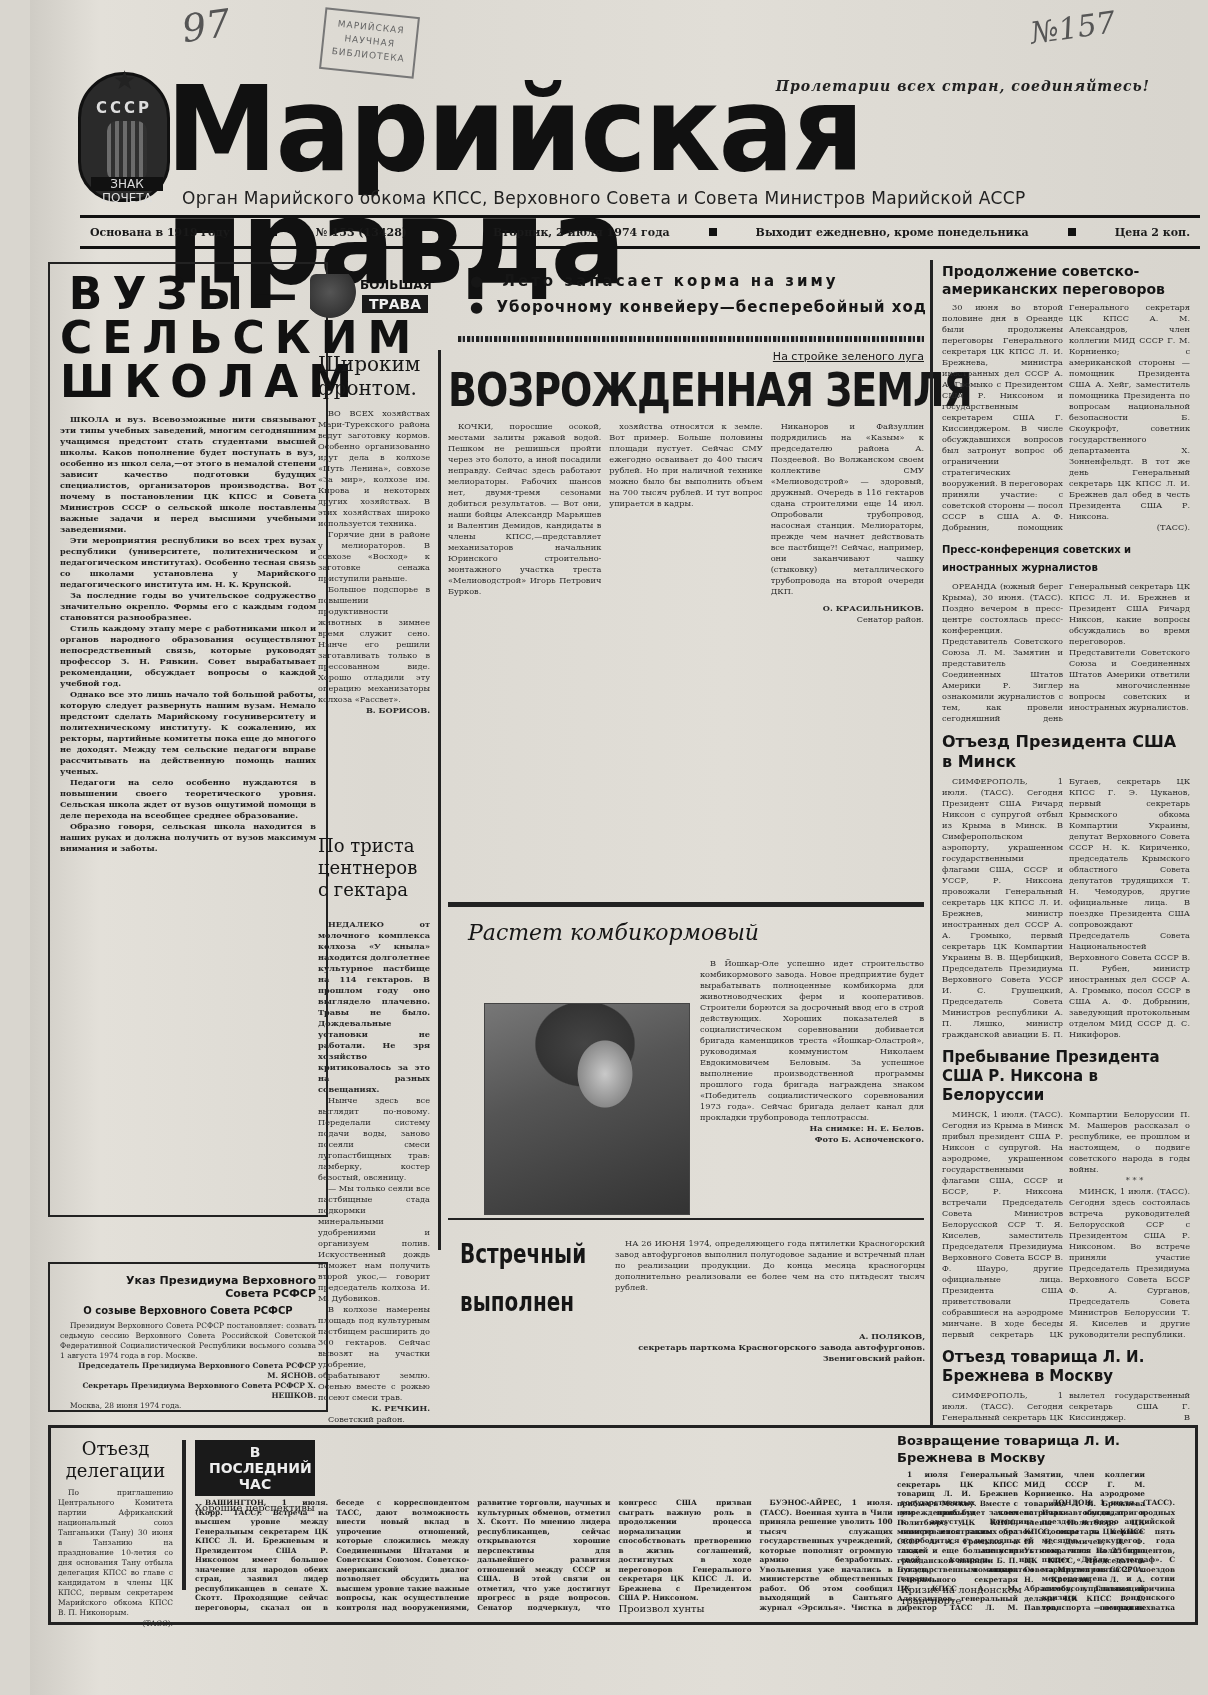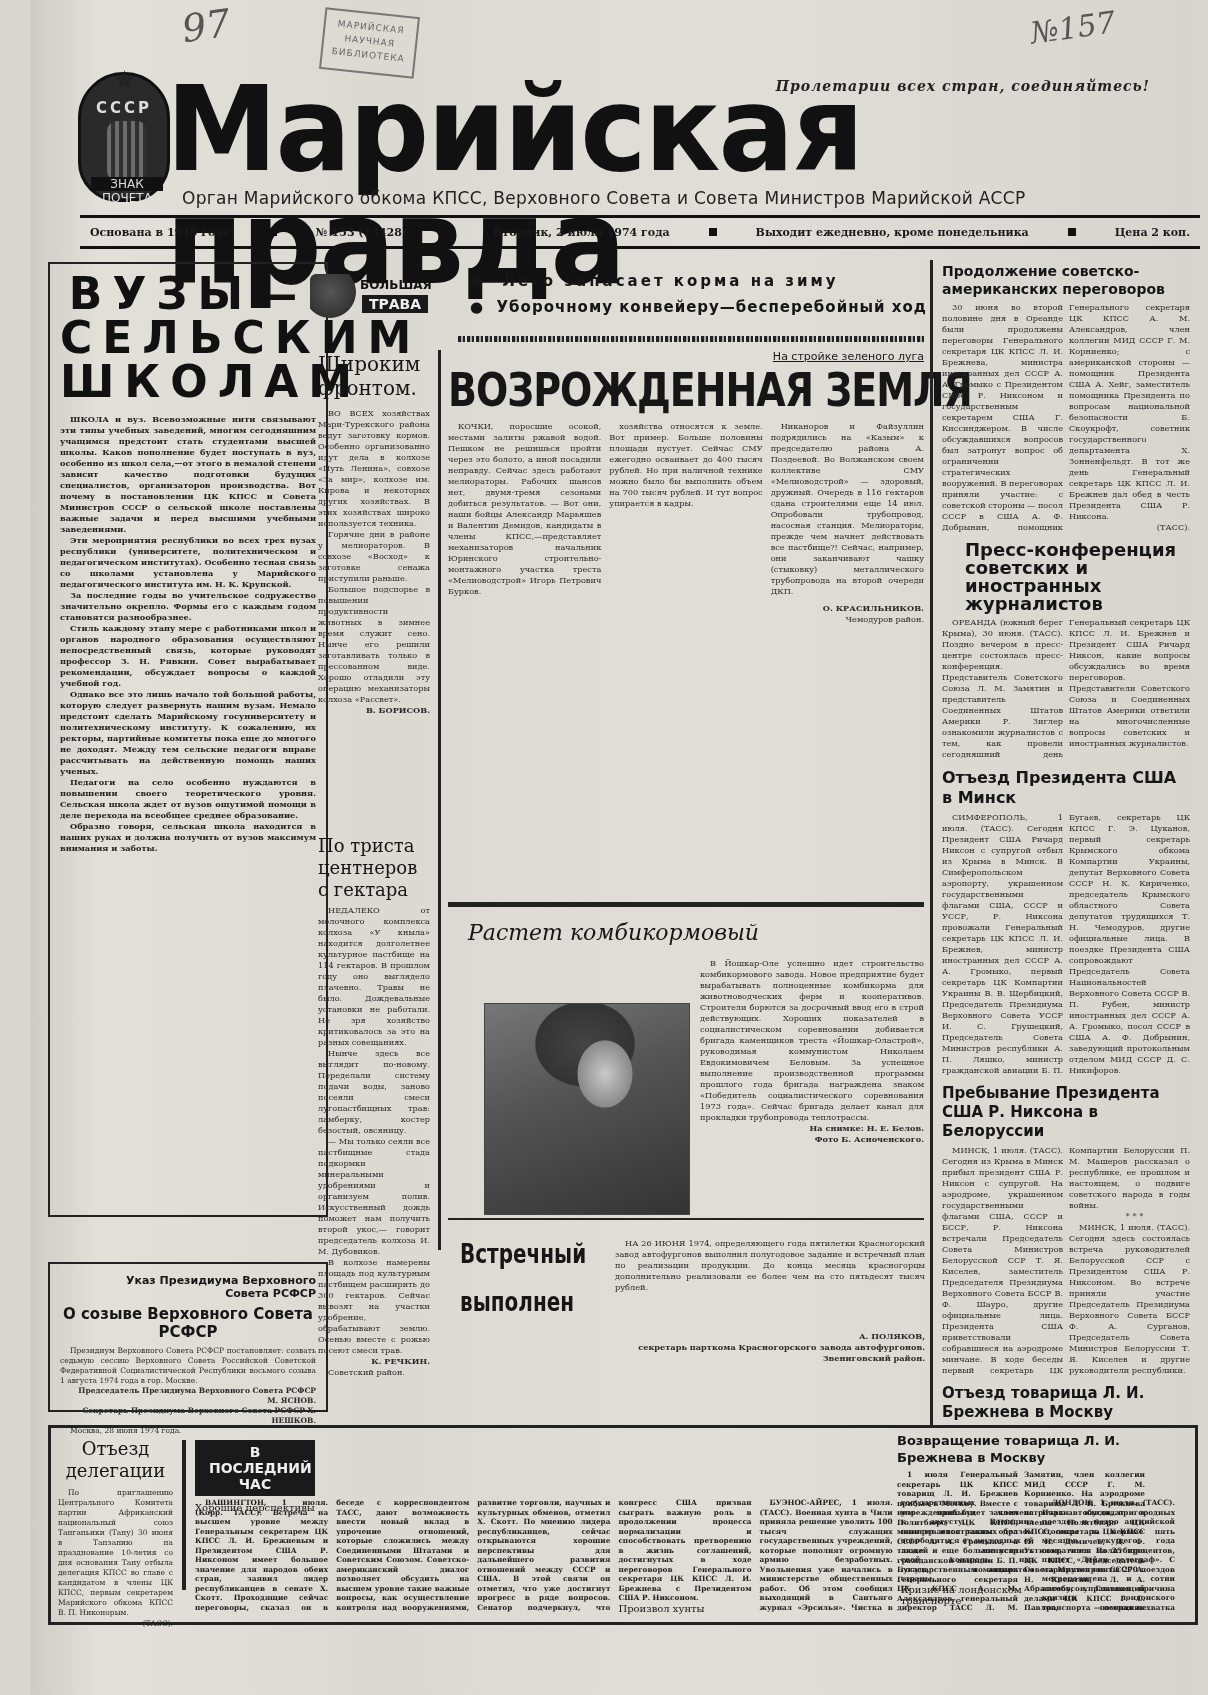--- a/index.html
+++ b/index.html
@@ -130,21 +130,21 @@
       <p class="col-text bold">Стиль каждому этапу мере с работниками школ и органов народного образования осуществляют непосредственный связь, которые руководят профессор З. Н. Рявкин. Совет вырабатывает рекомендации, обсуждает вопросы о каждой учебной год.</p>
       <p class="col-text bold">Однако все это лишь начало той большой работы, которую следует развернуть нашим вузам. Немало предстоит сделать Марийскому госуниверситету и политехническому институту. К сожалению, их ректоры, партийные комитеты пока еще до многого не доходят. Между тем сельские педагоги вправе рассчитывать на действенную помощь наших ученых.</p>
       <p class="col-text bold">Педагоги на село особенно нуждаются в повышении своего теоретического уровня. Сельская школа ждет от вузов ощутимой помощи в деле перехода на всеобщее среднее образование.</p>
       <p class="col-text bold">Образно говоря, сельская школа находится в наших руках и должна получить от вузов максимум внимания и заботы.</p>
     </div>
   </div>
 
   <div class="box" style="left:18px;top:1262px;width:280px;height:150px;padding:10px;">
     <div class="h-sans" style="text-align:right;font-size:11px;">Указ Президиума Верховного</div>
     <div class="h-sans" style="text-align:right;font-size:11px;">Совета РСФСР</div>
-    <div class="h-sans" style="text-align:center;font-size:15px;margin:5px 0;">О созыве Верховного Совета РСФСР</div>
+    <div class="h-sans" style="text-align:center;font-size:10px;margin:5px 0;">О созыве Верховного Совета РСФСР</div>
     <p class="col-text" style="font-size:7.5px;line-height:10px;">Президиум Верховного Совета РСФСР постановляет: созвать седьмую сессию Верховного Совета Российской Советской Федеративной Социалистической Республики восьмого созыва 1 августа 1974 года в гор. Москве.</p>
     <p class="col-text" style="font-size:7.5px;line-height:10px;text-align:right;font-weight:bold;">Председатель Президиума Верховного Совета РСФСР М. ЯСНОВ.</p>
     <p class="col-text" style="font-size:7.5px;line-height:10px;text-align:right;font-weight:bold;">Секретарь Президиума Верховного Совета РСФСР Х. НЕШКОВ.</p>
     <p class="col-text" style="font-size:7.5px;line-height:10px;">Москва, 28 июня 1974 года.</p>
   </div>
 
   <div class="box" style="left:18px;top:1425px;width:1150px;height:200px;border-width:3px;"></div>
 
   <div style="position:absolute;left:28px;top:1438px;width:115px;">
     <div class="h-serif" style="font-size:18px;line-height:22px;text-align:center;">Отъезд делегации</div>
@@ -181,42 +181,42 @@
     <div class="h-serif" style="font-size:20px;line-height:24px;">Широким фронтом.</div>
     <p class="col-text" style="margin-top:8px;">ВО ВСЕХ хозяйствах Мари-Турекского района ведут заготовку кормов. Особенно организованно идут дела в колхозе «Путь Ленина», совхозе «За мир», колхозе им. Кирова и некоторых других хозяйствах. В этих хозяйствах широко используется техника.</p>
     <p class="col-text">Горячие дни в районе у мелиораторов. В совхозе «Восход» к заготовке сенажа приступили раньше.</p>
     <p class="col-text">Большое подспорье в повышении продуктивности животных в зимнее время служит сено. Нынче его решили заготавливать только в прессованном виде. Хорошо отладили эту операцию механизаторы колхоза «Рассвет».</p>
     <p class="col-text" style="text-align:right;font-weight:bold;">В. БОРИСОВ.</p>
   </div>
   <div class="rule" style="left:408px;top:350px;width:3px;height:900px;"></div>
 
   <div style="position:absolute;left:288px;top:835px;width:112px;">
     <div class="h-serif" style="font-size:18px;line-height:22px;">По триста центнеров с гектара</div>
-    <p class="col-text" style="margin-top:4px;">НЕДАЛЕКО от молочного комплекса колхоза «У кныла» находится долголетнее культурное пастбище на 114 гектаров. В прошлом году оно выглядело плачевно. Травы не было. Дождевальные установки не работали. Не зря хозяйство критиковалось за это на разных совещаниях.</p>
+    <p class="col-text" style="margin-top:18px;font-weight:bold;">НЕДАЛЕКО от молочного комплекса колхоза «У кныла» находится долголетнее культурное пастбище на 114 гектаров. В прошлом году оно выглядело плачевно. Травы не было. Дождевальные установки не работали. Не зря хозяйство критиковалось за это на разных совещаниях.</p>
     <p class="col-text">Нынче здесь все выглядит по-новому. Переделали систему подачи воды, заново посеяли смеси лугопастбищных трав: ламберку, костер безостый, овсяницу.</p>
     <p class="col-text">— Мы только сеяли все пастбищные стада подкормки минеральными удобрениями и организуем полив. Искусственный дождь поможет нам получить второй укос,— говорит председатель колхоза И. М. Дубовиков.</p>
     <p class="col-text">В колхозе намерены площадь под культурным пастбищем расширить до 300 гектаров. Сейчас вывозят на участки удобрение, обрабатывают землю. Осенью вместе с рожью посеют смеси трав.</p>
     <p class="col-text" style="text-align:right;font-weight:bold;">К. РЕЧКИН.</p>
     <p class="col-text">Советский район.</p>
   </div>
 
   <div style="position:absolute;left:418px;top:350px;width:476px;">
     <div style="text-align:right;font-family:'DejaVu Sans',sans-serif;font-size:11px;text-decoration:underline;">На стройке зеленого луга</div>
     <div class="h-sans" style="font-size:38px;line-height:46px;letter-spacing:-1px;transform:scaleY(1.2);transform-origin:top;white-space:nowrap;">ВОЗРОЖДЕННАЯ ЗЕМЛЯ</div>
     <div class="cols" style="margin-top:12px;height:420px;overflow:hidden;">
       <div>
           <p class="col-text">КОЧКИ, поросшие осокой, местами залиты ржавой водой. Пешком не решишься пройти через это болото, а иной посадили неправду. Сейчас здесь работают мелиораторы. Рабочих шансов нет, двумя-тремя сезонами добиться результатов. — Вот они, наши бойцы Александр Марьяшев и Валентин Демидов, кандидаты в члены КПСС,—представляет механизаторов начальник Юринского строительно-монтажного участка треста «Мелиоводстрой» Игорь Петрович Бурков.</p>
         </div>
       <div>
           <p class="col-text">хозяйства относятся к земле. Вот пример. Больше половины площади пустует. Сейчас СМУ ежегодно осваивает до 400 тысяч рублей. Но при наличной технике можно было бы выполнить объем на 700 тысяч рублей. И тут вопрос упирается в кадры.</p>
         </div>
       <div>
           <p class="col-text">Никаноров и Файзуллин подрядились на «Казым» к председателю района А. Поздеевой. Во Волжанском своем коллективе СМУ «Мелиоводстрой» — здоровый, дружный. Очередь в 116 гектаров сдана строителями еще 14 июл. Опробовали трубопровод, насосная станция. Мелиораторы, прежде чем начнет действовать все пастбище?! Сейчас, например, они заканчивают чашку (стыковку) металлического трубопровода на второй очереди ДКП.</p>
         <p class="col-text" style="text-align:right;font-weight:bold;margin-top:6px;">О. КРАСИЛЬНИКОВ.</p>
-        <p class="col-text" style="text-align:right;">Чемодуров район.</p>
+        <p class="col-text" style="text-align:right;">Сенатор район.</p>
       </div>
     </div>
   </div>
   <div class="rule" style="left:418px;top:902px;width:476px;height:5px;"></div>
 
   <div style="position:absolute;left:418px;top:920px;width:476px;">
     <div class="h-serif" style="font-size:22px;font-style:italic;margin-left:20px;">Растет комбикормовый</div>
   </div>
   <div class="photo" style="left:454px;"></div>
   <div style="position:absolute;left:670px;top:958px;width:224px;">
@@ -246,21 +246,21 @@
 
     <div>
       <div class="h-sans" style="font-size:14px;line-height:18px;">Продолжение советско-американских переговоров</div>
       <div style="column-count:2;column-gap:6px;margin-top:4px;">
         <p class="col-text">30 июня во второй половине дня в Ореанде были продолжены переговоры Генерального секретаря ЦК КПСС Л. И. Брежнева, министра иностранных дел СССР А. А. Громыко с Президентом США Р. Никсоном и государственным секретарем США Г. Киссинджером. В числе обсуждавшихся вопросов был затронут вопрос об ограничении стратегических вооружений. В переговорах приняли участие: с советской стороны — посол СССР в США А. Ф. Добрынин, помощник Генерального секретаря ЦК КПСС А. М. Александров, член коллегии МИД СССР Г. М. Корниенко; с американской стороны — помощник Президента США А. Хейг, заместитель помощника Президента по вопросам национальной безопасности Б. Скоукрофт, советник государственного департамента Х. Зонненфельдт. В тот же день Генеральный секретарь ЦК КПСС Л. И. Брежнев дал обед в честь Президента США Р. Никсона.</p>
         <p class="col-text" style="text-align:right;">(ТАСС).</p>
       </div>
     </div>
 
     <div style="margin-top:8px;">
-      <div class="h-sans" style="font-size:18px;line-height:18px;margin-left:23px;">Пресс-конференция советских и иностранных журналистов</div>
+      <div class="h-sans" style="font-size:10px;line-height:18px;">Пресс-конференция советских и иностранных журналистов</div>
       <div style="column-count:2;column-gap:6px;margin-top:4px;">
         <p class="col-text">ОРЕАНДА (южный берег Крыма), 30 июня. (ТАСС). Поздно вечером в пресс-центре состоялась пресс-конференция. Представитель Советского Союза Л. М. Замятин и представитель Соединенных Штатов Америки Р. Зиглер ознакомили журналистов с тем, как провели сегодняшний день Генеральный секретарь ЦК КПСС Л. И. Брежнев и Президент США Ричард Никсон, какие вопросы обсуждались во время переговоров. Представители Советского Союза и Соединенных Штатов Америки ответили на многочисленные вопросы советских и иностранных журналистов.</p>
       </div>
     </div>
 
     <div style="margin-top:8px;">
       <div class="h-sans" style="font-size:16px;line-height:20px;">Отъезд Президента США в Минск</div>
       <div style="column-count:2;column-gap:6px;margin-top:4px;">
         <p class="col-text">СИМФЕРОПОЛЬ, 1 июля. (ТАСС). Сегодня Президент США Ричард Никсон с супругой отбыл из Крыма в Минск. В Симферопольском аэропорту, украшенном государственными флагами США, СССР и УССР, Р. Никсона провожали Генеральный секретарь ЦК КПСС Л. И. Брежнев, министр иностранных дел СССР А. А. Громыко, первый секретарь ЦК Компартии Украины В. В. Щербицкий, Председатель Президиума Верховного Совета УССР И. С. Грушецкий, Председатель Совета Министров республики А. П. Ляшко, министр гражданской авиации Б. П. Бугаев, секретарь ЦК КПСС Г. Э. Цуканов, первый секретарь Крымского обкома Компартии Украины, депутат Верховного Совета СССР Н. К. Кириченко, председатель Крымского областного Совета депутатов трудящихся Т. Н. Чемодуров, другие официальные лица. В поездке Президента США сопровождают Председатель Совета Национальностей Верховного Совета СССР В. П. Рубен, министр иностранных дел СССР А. А. Громыко, посол СССР в США А. Ф. Добрынин, заведующий протокольным отделом МИД СССР Д. С. Никифоров.</p>
       </div>

